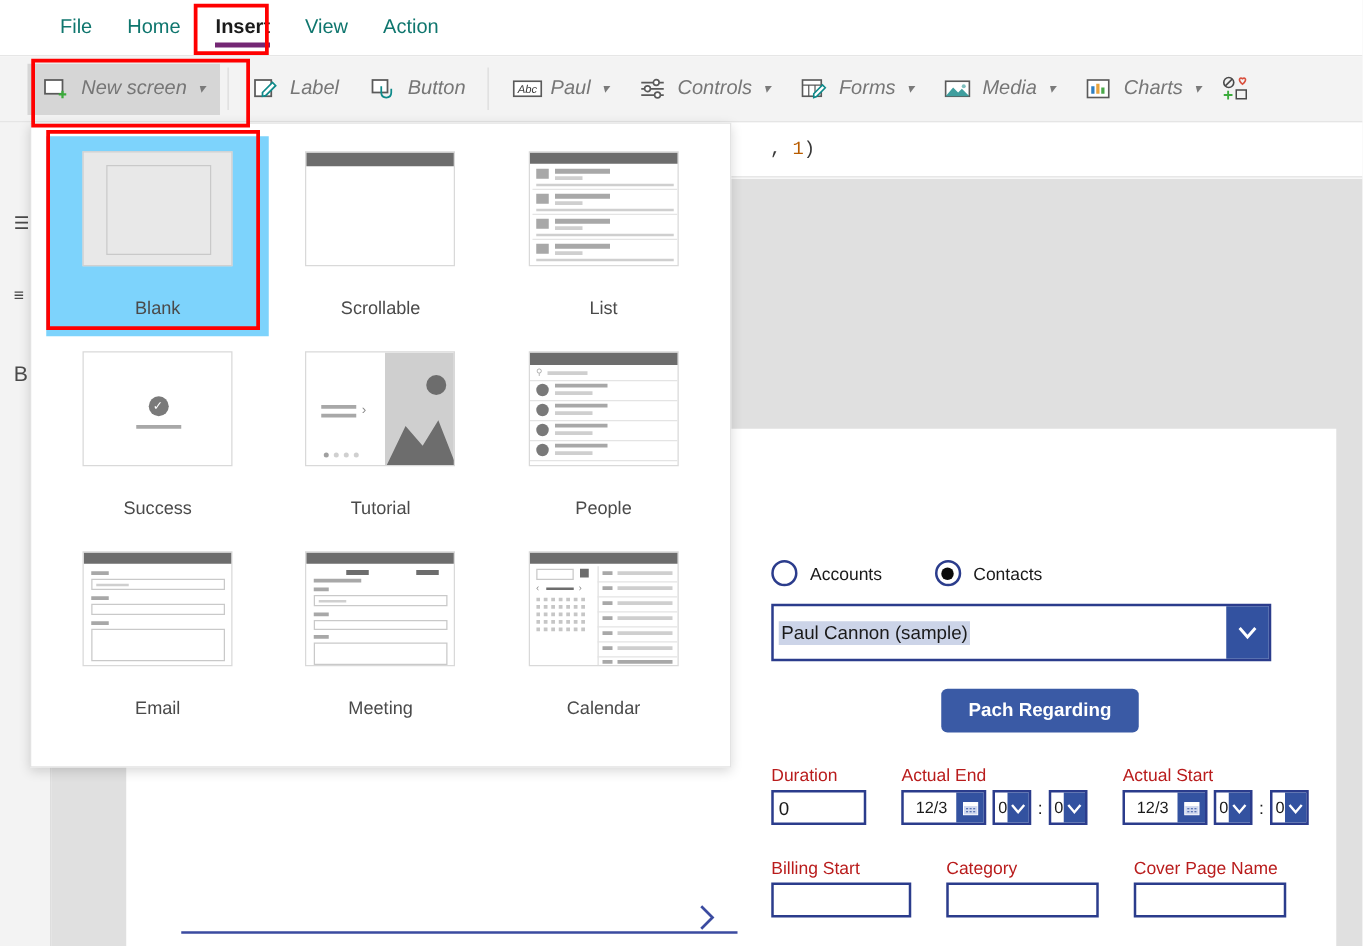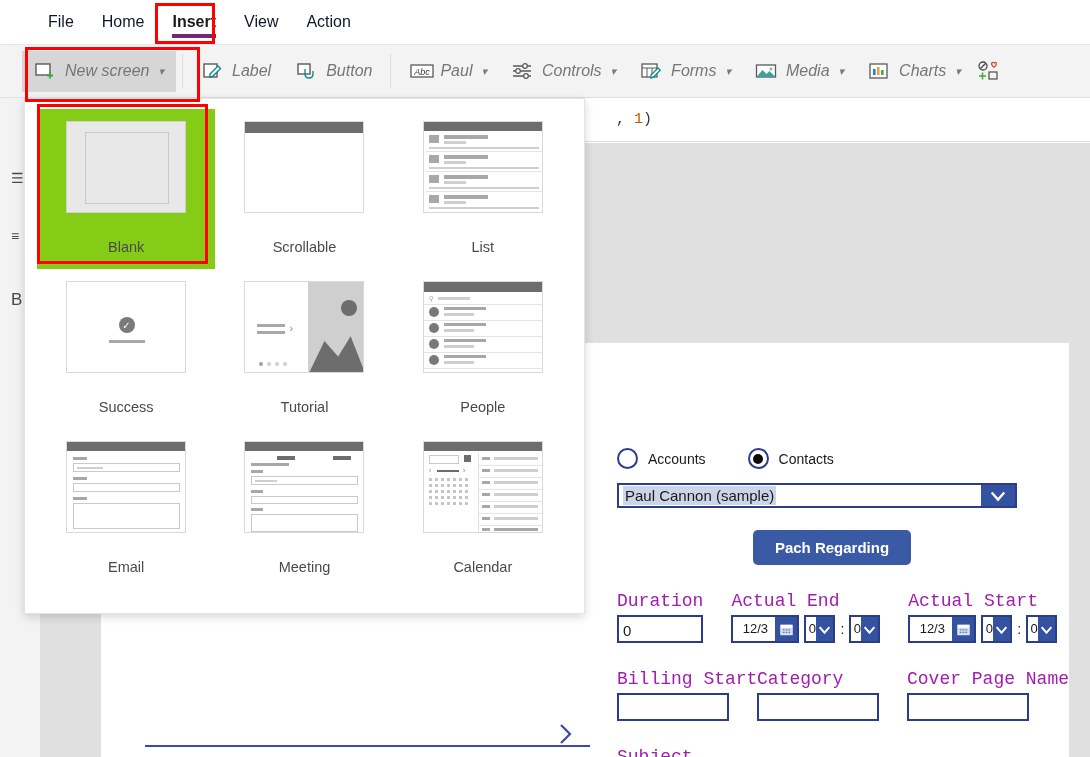--- a/index.html
+++ b/index.html
@@ -13,21 +13,21 @@
 
   
   .menubar {
     position:absolute; left:0; top:0; width:1090px; height:45px;
     background:#ffffff; display:flex; align-items:center;
     padding-left:34px; gap:0px;
     border-bottom:1px solid #e6e6e6;
   }
   .menu-item {
     position:relative;
-    font-size:16px; color:#0f172a; padding:6px 14px;
+    font-size:16px; color:#0f766e; padding:6px 14px;
     white-space:nowrap; cursor:default;
   }
   .menu-item.active { color:#1b1b1b; font-weight:bold; }
   .menu-item.active .tab-underline {
     position:absolute; left:14px; right:14px; bottom:-1px; height:4px;
     background:#742774;
   }
 
   
   .ribbon {
@@ -88,21 +88,21 @@
   .radio {
     width:21px; height:21px; border-radius:50%;
     border:2px solid #2b3c8c; background:#fff;
     display:flex; align-items:center; justify-content:center; flex:0 0 auto;
   }
   .radio .dot { width:10px; height:10px; border-radius:50%; background:#0b0b0b; }
   .radio-lbl { font-size:14px; color:#1a1a1a; }
   .radio-gap { width:22px; }
 
   .combo {
-    display:flex; height:25px; border:2px solid #2b3c8c; background:#fff;
+    display:flex; height:46px; border:2px solid #2b3c8c; background:#fff;
     align-items:stretch; width:400px;
   }
   .combo-val {
     flex:1; display:flex; align-items:center; padding-left:4px;
     font-size:15px; color:#1a1a1a;
   }
   .combo-val span { background:#ccd4e8; padding:1px 2px; }
   .combo-arrow {
     width:34px; background:#3352a0; display:flex;
     align-items:center; justify-content:center;
@@ -110,21 +110,21 @@
 
   .btn-primary {
     margin:22px auto 0 auto; display:block;
     background:#3a5aa5; color:#ffffff; border:none; border-radius:5px;
     font-size:15px; font-weight:bold; padding:9px 22px;
     font-family:"Liberation Sans", sans-serif; cursor:default;
   }
 
   .fgrid { display:flex; gap:28px; margin-top:26px; }
   .fcell { }
-  .flabel { font-size:18px; color:#a21caf; margin-bottom:4px; white-space:nowrap;font-family:Liberation Mono, monospace; }
+  .flabel { font-size:14px; color:#b91c1c; margin-bottom:4px; white-space:nowrap; }
   .ftext { height:28px; border:2px solid #2b3c8c; background:#fff; }
   .finput-value { font-size:15px; color:#1a1a1a; padding:2px 4px; line-height:24px; }
 
   .date-row { display:flex; align-items:center; gap:5px;text-align:center; }
   .date-box { display:flex; height:28px; border:2px solid #2b3c8c; background:#fff; width:68px; }
   .date-txt { flex:1; font-size:13px; color:#1a1a1a; padding:4px 2px 0 4px; overflow:hidden; white-space:nowrap; }
   .date-ic { width:22px; background:#3352a0; display:flex; align-items:center; justify-content:center; }
   .time-box { display:flex; height:28px; border:2px solid #2b3c8c; background:#fff; width:31px; }
   .time-txt { width:10px; font-size:13px; color:#1a1a1a; padding:4px 0 0 2px; overflow:hidden; }
   .time-ar { flex:1; background:#3352a0; display:flex; align-items:center; justify-content:center; }
@@ -138,21 +138,21 @@
     z-index:40;
   }
   .tpl-grid {
     display:grid; grid-template-columns:repeat(3,1fr);
     padding:10px 12px 0 12px;
   }
   .tpl-cell {
     display:flex; flex-direction:column; align-items:center;
     padding:12px 0 14px 0; cursor:default;
   }
-  .tpl-cell.sel { background:#84cc16; }
+  .tpl-cell.sel { background:#7dd3fc; }
   .tpl-art {
     width:120px; height:92px; background:#ffffff;
     border:1px solid #d9d9d9; position:relative; overflow:hidden;
   }
   .tpl-name { margin-top:26px; font-size:14.5px; color:#4a4a4a; }
 
   
   .bar-dark { position:absolute; background:#6d6d6d; }
   .bar-mid  { position:absolute; background:#a8a8a8; }
   .bar-lt   { position:absolute; background:#cfcfcf; }

